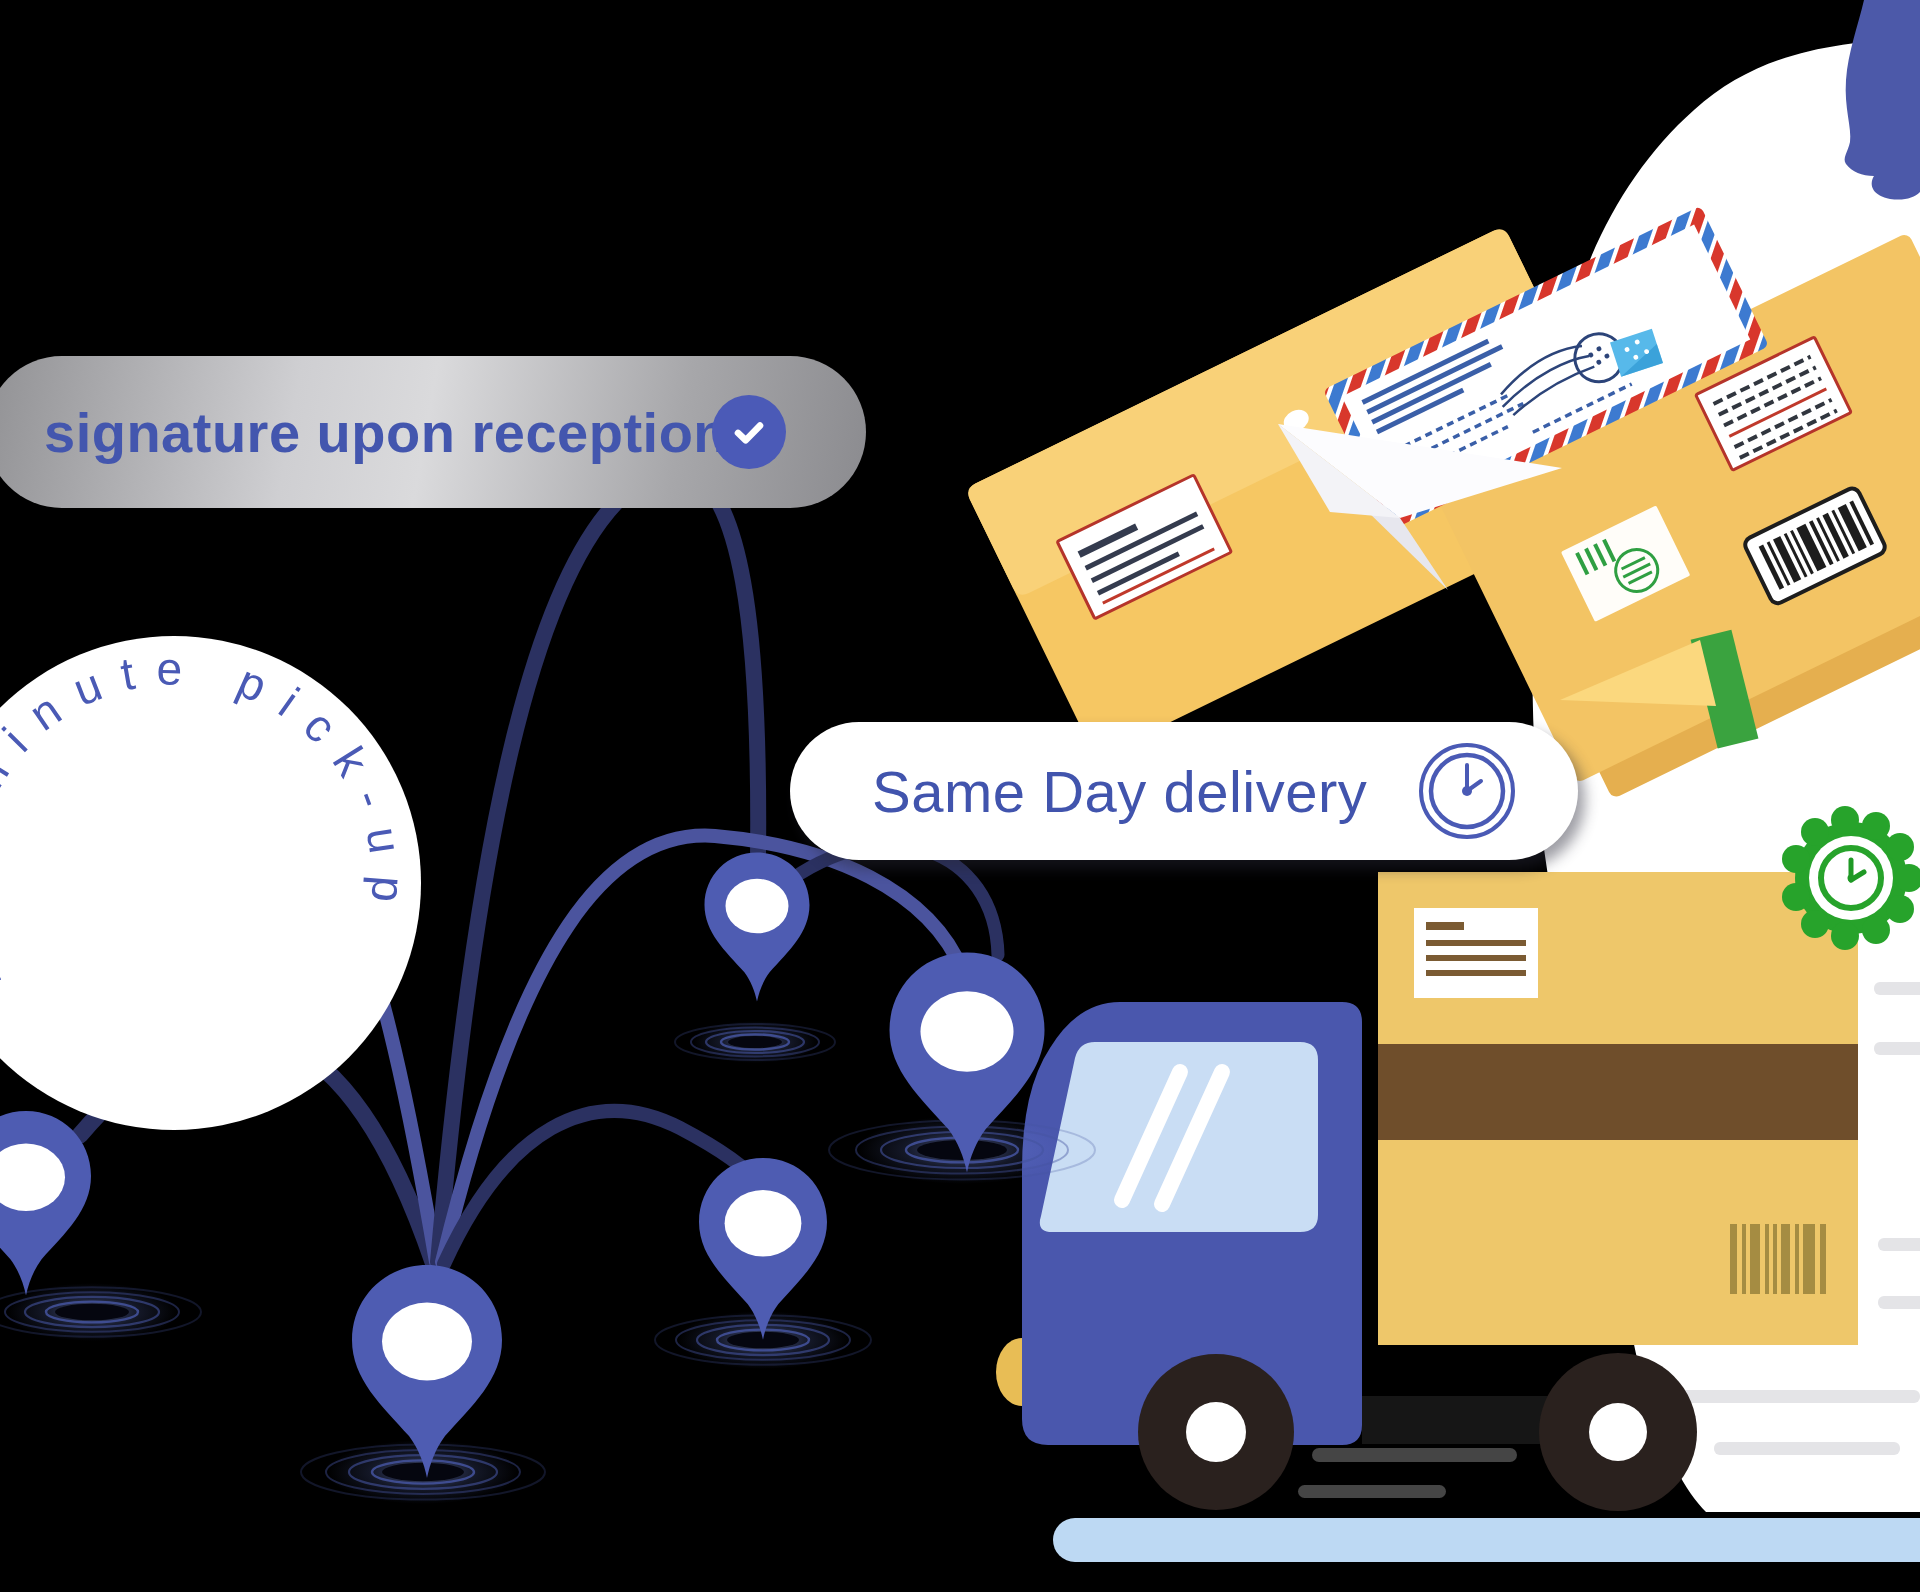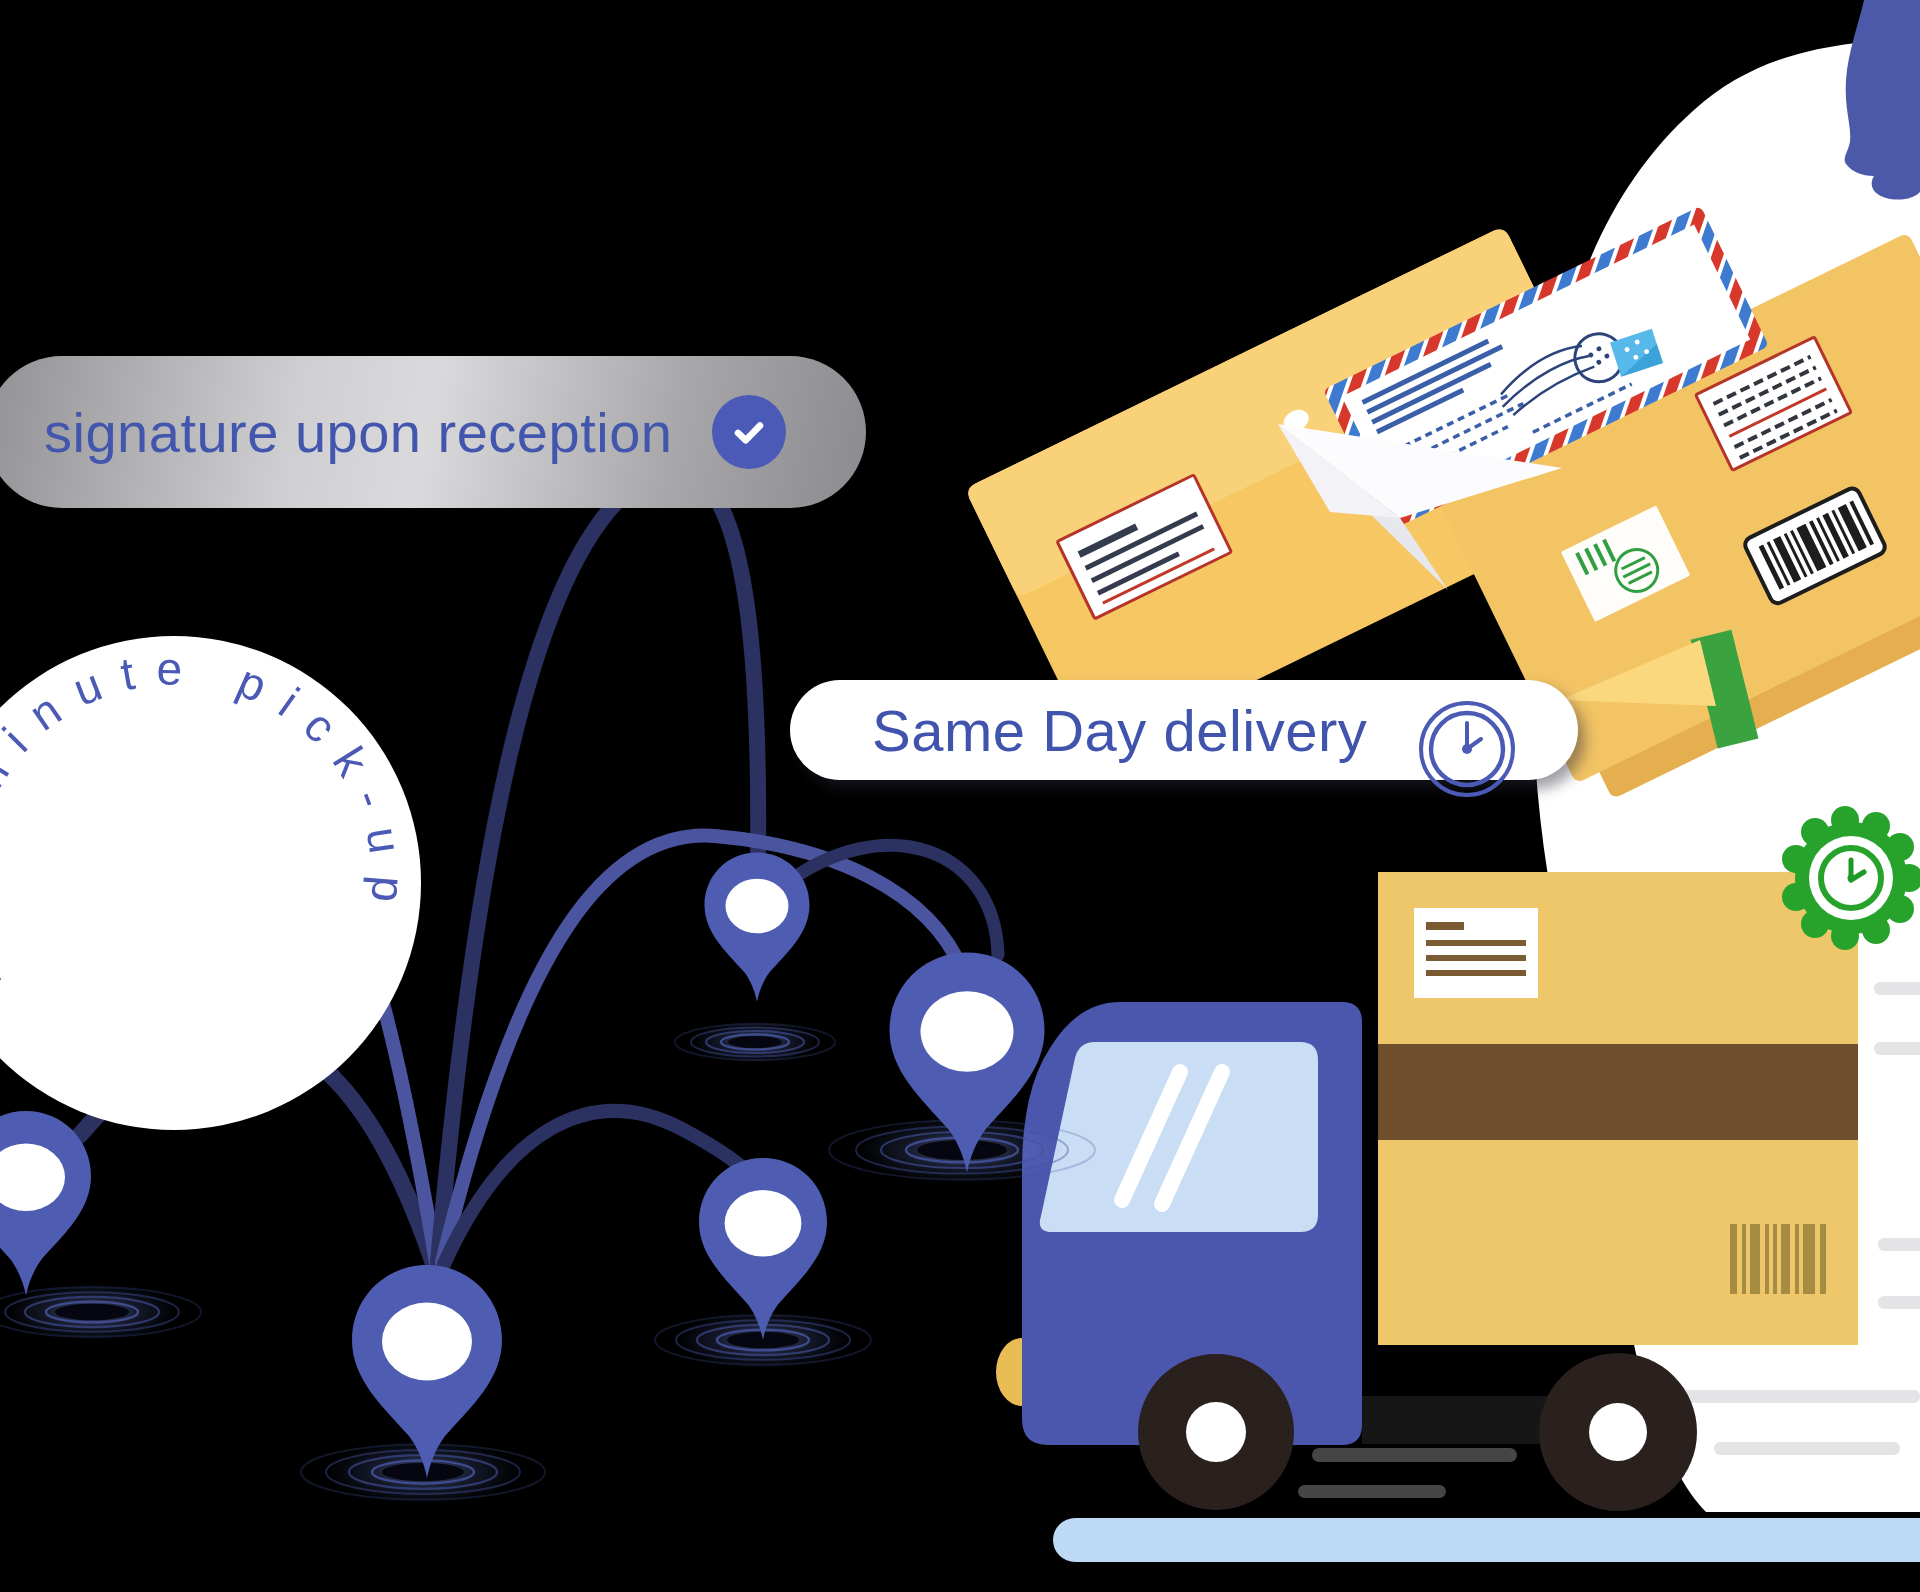--- a/index.html
+++ b/index.html
@@ -2,24 +2,24 @@
 <html><head>
 <meta charset="utf-8">
 <style>
   html,body{margin:0;padding:0;background:#000;}
   .stage{position:relative;width:1920px;height:1592px;background:#000;overflow:hidden;
          font-family:"Liberation Sans",sans-serif;}
   .stage svg.art{position:absolute;left:0;top:0;z-index:1;}
   .pill{position:absolute;display:flex;align-items:center;z-index:3;}
   .pill-signature{left:-14px;top:356px;width:880px;height:152px;border-radius:76px;
     background:linear-gradient(100deg,#919194 0%,#cfcfd2 35%,#dadadc 50%,#a7a7aa 78%,#8b8b8f 100%);}
-  .pill-signature .label{margin-left:58px;font-size:56px;font-weight:400;letter-spacing:.5px;color:#4356ae;}
+  .pill-signature .label{margin-left:58px;font-size:56px;font-weight:700;letter-spacing:.5px;color:#4356ae;}
   .check-circle{position:absolute;left:726px;top:39px;width:74px;height:74px;border-radius:50%;
     background:#4b5ab7;display:flex;align-items:center;justify-content:center;}
-  .pill-sameday{left:790px;top:680px;width:788px;height:100px;border-radius:69px;background:#fff;
+  .pill-sameday{left:790px;top:722px;width:788px;height:138px;border-radius:69px;background:#fff;
     box-shadow:7px 9px 14px rgba(40,40,55,.45);}
   .pill-sameday .label{margin-left:82px;font-size:58px;font-weight:500;letter-spacing:.5px;color:#4154ad;}
   .clock-wrap{position:absolute;left:627px;top:19px;width:100px;height:100px;}
   .pin-body{fill:#4e5cb2;}
   .pin-hole{fill:#ffffff;}
   .ring{fill:none;stroke:#44549f;}
   .arc-d{fill:none;stroke:#2b3161;stroke-linecap:round;}
   .arc-l{fill:none;stroke:#4b549e;stroke-linecap:round;}
   .circ-text{fill:#4a5ab5;font-size:46px;font-weight:500;letter-spacing:20px;
     font-family:"Liberation Sans",sans-serif;}

